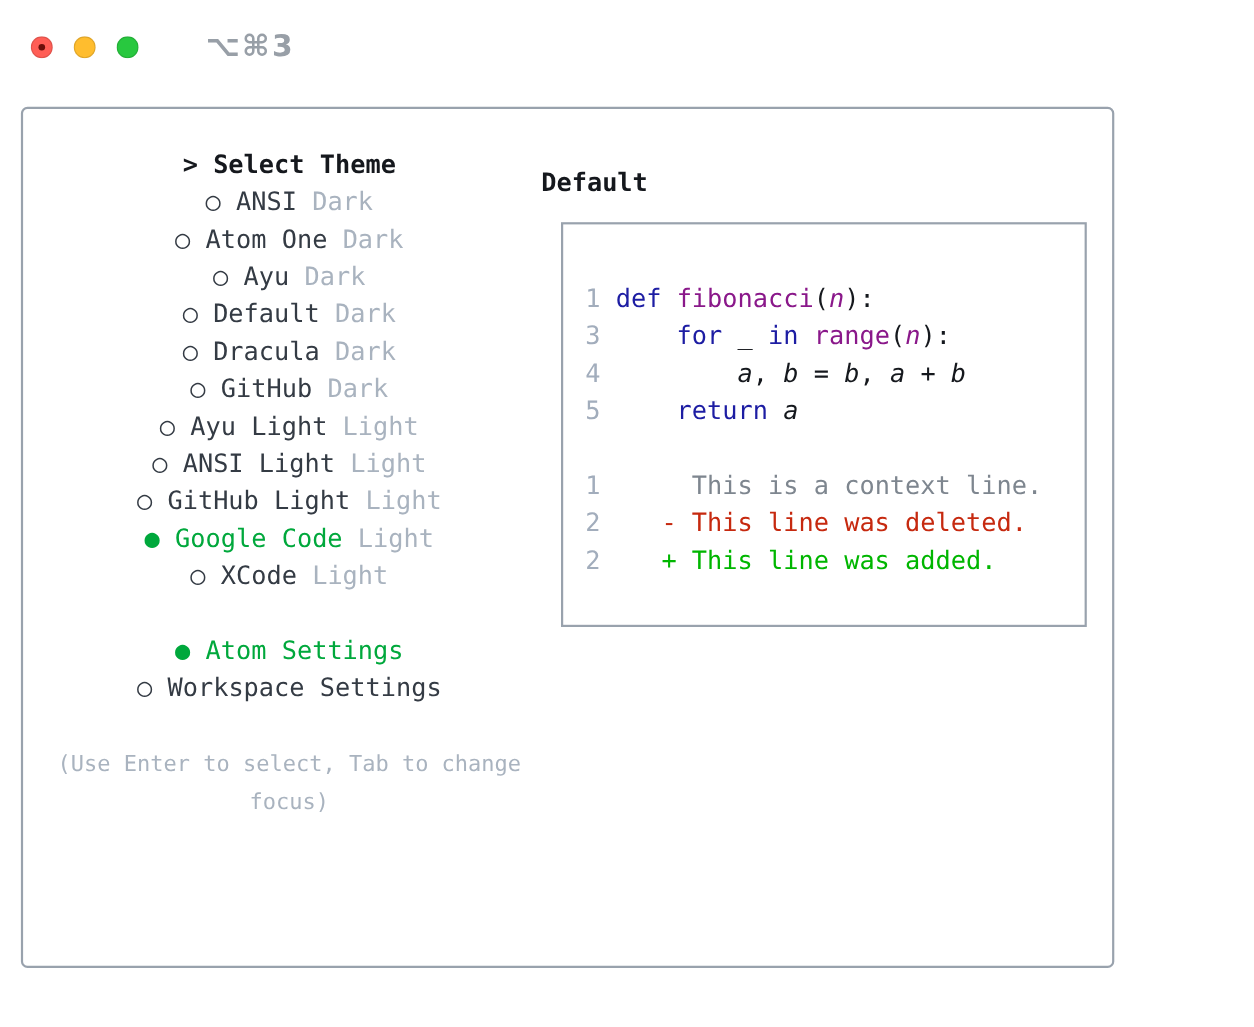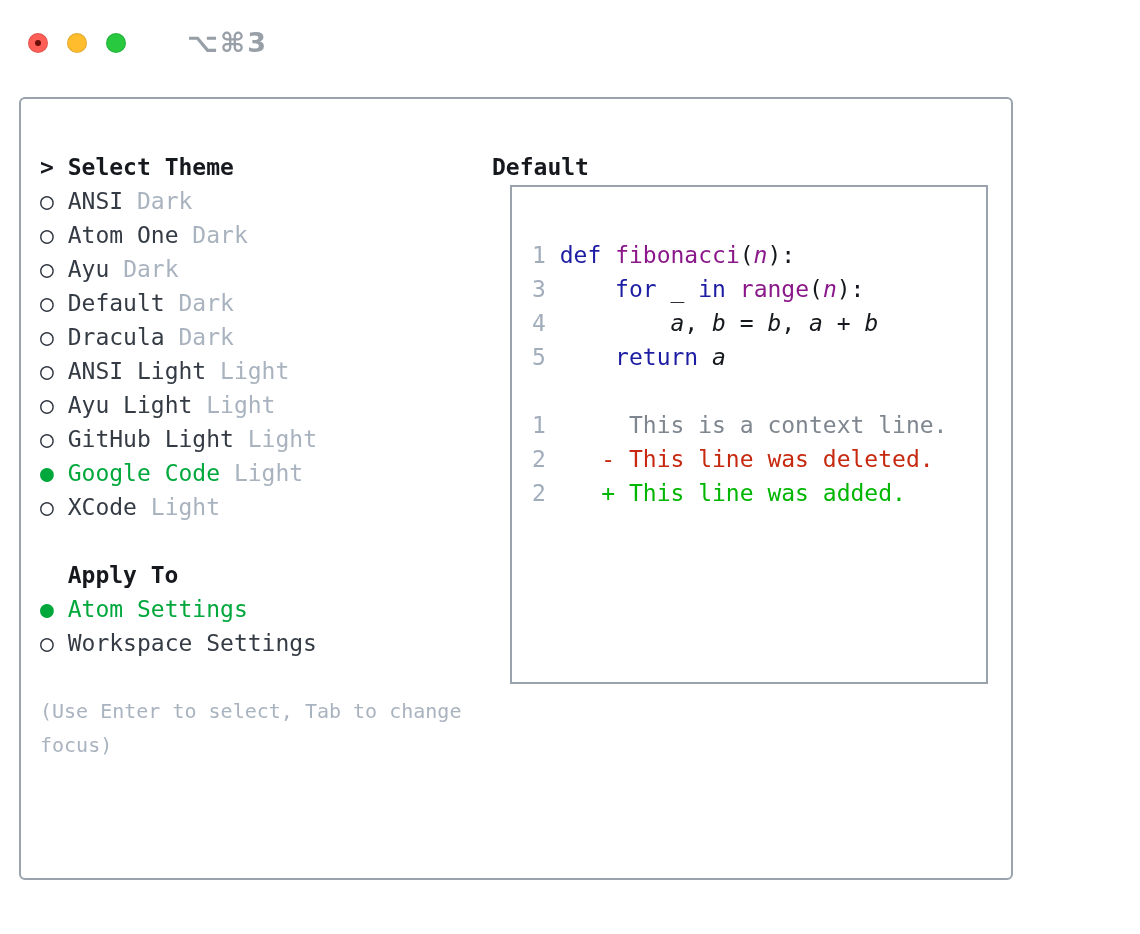--- a/index.html
+++ b/index.html
@@ -21,33 +21,33 @@
   .tl.red::after{content:""; position:absolute; left:6px; top:6px; width:6px; height:6px;
       border-radius:50%; background:var(--tl-red-dot);}
   .tl.yellow{background:var(--tl-yellow);}
   .tl.green{background:var(--tl-green);}
   .win-title{margin-left:42px; font-family:"DejaVu Sans","Liberation Sans",sans-serif;
       font-size:27px; font-weight:700; color:var(--title); letter-spacing:2px;}
   
   .panel{position:absolute; left:19px; top:97px; width:994px; height:783px;
       border:2px solid var(--border); border-radius:6px; background:#fff;}
   .row{white-space:pre; font-size:23px; line-height:34px; height:34px; color:var(--item);}
-  .left-col{position:absolute; left:19px; top:51px; width:446px;}
+  .left-col{position:absolute; left:19px; top:34px; width:446px;text-align:center;}
   .hdr{color:var(--ink); font-weight:bold;}
   .prompt{color:var(--ink); font-weight:bold;}
   .bullet{color:var(--item);}
   .item .variant{color:var(--muted);margin-top:32px;}
   .item.selected .bullet, .item.selected .name{color:var(--sel);}
   .gap{height:34px;}
   .indent2{padding-left:2ch;}
   .opt.selected .bullet, .opt.selected .name{color:var(--sel);}
   .help{white-space:normal; font-size:20px; line-height:34px; color:var(--muted); width:446px;}
   
   .preview-title{position:absolute; left:471px; top:51px;}
-  .preview-box{position:absolute; left:489px; top:86px; width:478px; height:499px;
+  .preview-box{position:absolute; left:489px; top:103px; width:478px; height:368px;
       border:2px solid var(--border); background:#fff; padding:17px 0 0 20px; overflow:hidden;}
   .code-line{white-space:pre; font-size:23px; line-height:34px; height:34px; color:var(--ink);}
   .seg-ln{color:var(--ln);}
   .seg-kw{color:var(--kw);}
   .seg-fn{color:var(--fn);}
   .seg-arg{color:var(--fn); font-style:italic;}
   .seg-var{color:var(--ink); font-style:italic;}
   .seg-lit{color:var(--lit);}
   .seg-ctx{color:var(--ctx);}
   .seg-del{color:var(--del);}
@@ -68,28 +68,28 @@
   <div class="panel">
 
     <div class="left-col">
       <div class="row"><span class="prompt">&gt;</span><span> </span><span class="hdr">Select Theme</span></div>
       <div id="theme-list">
           <div class="row item"><span class="bullet">○</span> <span class="name">ANSI</span> <span class="variant">Dark</span></div>
           <div class="row item"><span class="bullet">○</span> <span class="name">Atom One</span> <span class="variant">Dark</span></div>
           <div class="row item"><span class="bullet">○</span> <span class="name">Ayu</span> <span class="variant">Dark</span></div>
           <div class="row item"><span class="bullet">○</span> <span class="name">Default</span> <span class="variant">Dark</span></div>
           <div class="row item"><span class="bullet">○</span> <span class="name">Dracula</span> <span class="variant">Dark</span></div>
+          <div class="row item"><span class="bullet">○</span> <span class="name">GitHub</span> <span class="variant">Dark</span></div>
+          <div class="row item"><span class="bullet">○</span> <span class="name">Ayu Light</span> <span class="variant">Light</span></div>
           <div class="row item"><span class="bullet">○</span> <span class="name">ANSI Light</span> <span class="variant">Light</span></div>
-          <div class="row item"><span class="bullet">○</span> <span class="name">Ayu Light</span> <span class="variant">Light</span></div>
           <div class="row item"><span class="bullet">○</span> <span class="name">GitHub Light</span> <span class="variant">Light</span></div>
           <div class="row item selected"><span class="bullet">●</span> <span class="name">Google Code</span> <span class="variant">Light</span></div>
           <div class="row item"><span class="bullet">○</span> <span class="name">XCode</span> <span class="variant">Light</span></div>
         </div>
       <div class="gap"></div>
-      <div class="row indent2 hdr">Apply To</div>
       <div id="apply-list">
           <div class="row opt selected"><span class="bullet">●</span> <span class="name">Atom Settings</span></div>
           <div class="row opt"><span class="bullet">○</span> <span class="name">Workspace Settings</span></div>
         </div>
       <div class="gap"></div>
       <div class="help">(Use Enter to select, Tab to change focus)</div>
     </div>
 
     <div class="row hdr preview-title">Default</div>
 

